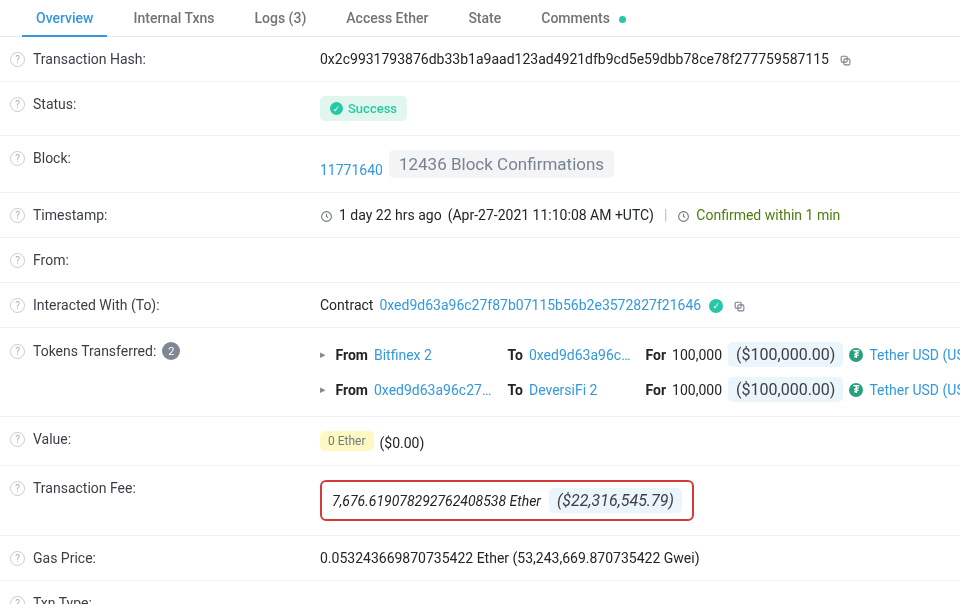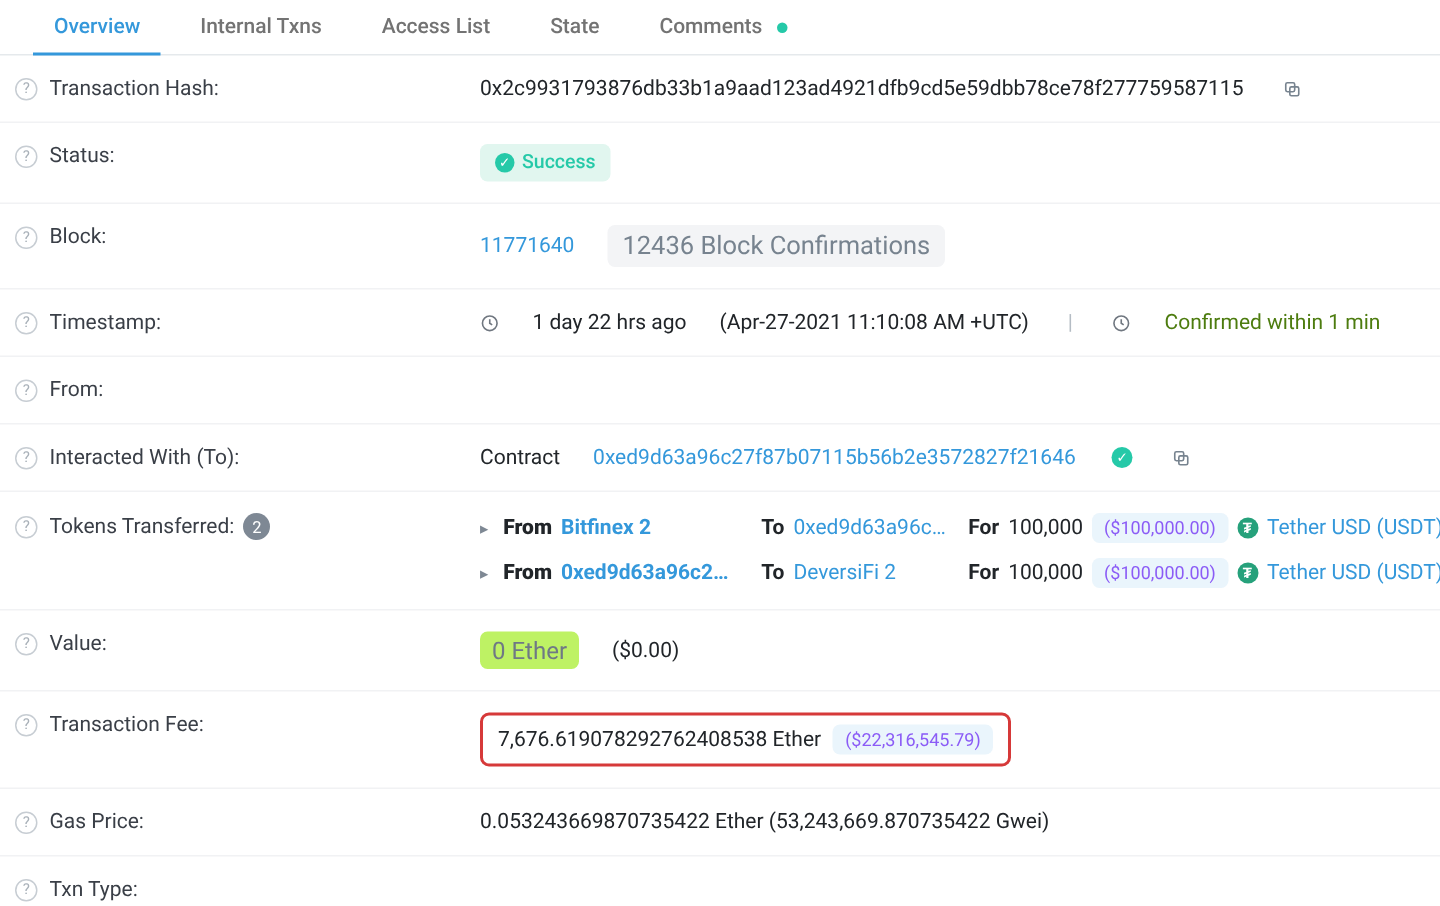--- a/index.html
+++ b/index.html
@@ -54,23 +54,23 @@
       display: flex;
       align-items: center;
       width: 310px;
       flex-shrink: 0;
       color: #3a3f47;
       font-size: 14px;
     }
     .row-value {
       flex: 1;
       display: flex;
-      align-items: center;
+      align-items: flex-end;
       flex-wrap: wrap;
-      gap: 22px;
+      gap: 6px;
       color: #212529;
     }
     .help-icon {
       display: inline-flex;
       align-items: center;
       justify-content: center;
       width: 15px; height: 15px;
       border: 1px solid #c7cdd3;
       border-radius: 50%;
       color: #a8b0b8;
@@ -119,32 +119,32 @@
     }
     .link { color: #3498db; cursor: pointer; }
     .chip-gray {
       background: #f3f4f6;
       color: #77838f;
       padding: 4px 10px;
       border-radius: 5px;
       font-size: 17px;
     }
     .pill-gray {
-      background: #bef264;
+      background: #fef9c3;
       color: #6f7985;
       padding: 3px 8px;
       border-radius: 5px;
-      font-size: 16px;
+      font-size: 12px;
     }
     .pill-blue {
       background: #eaf5fc;
-      color: #8b5cf6;
+      color: #404040;
       padding: 3px 8px;
       border-radius: 5px;
-      font-size: 12px;
+      font-size: 16px;
     }
     .muted { color: #4d7c0f; }
     .sep { color: #b4bcc4; margin: 0 4px; }
     .verified-badge {
       display: inline-flex;
       width: 14px; height: 14px;
       border-radius: 50%;
       background: #25c9a8;
       color: #fff;
       align-items: center;
@@ -155,21 +155,21 @@
     .clock-icon { color: #707780; }
     .clock-icon svg { width: 13px; height: 13px; display: block; }
     .caret { color: #7e8894; font-size: 11px; margin-right: 2px; }
     .transfer-row {
       display: flex;
       align-items: center;
       gap: 8px;
       white-space: nowrap;
       font-size: 14px;
     }
-    .transfer-col-from { width: 164px; display:flex; align-items:center; gap:6px;font-weight:bold;}
+    .transfer-col-from { width: 164px; display:flex; align-items:center; gap:6px;}
     .transfer-col-to { display:flex; align-items:center; gap:6px; width: 130px; }
     .transfer-col-for { display:flex; align-items:center; gap:6px; }
     .token-icon {
       display: inline-flex;
       width: 14px; height: 14px;
       border-radius: 50%;
       background: #26a17b;
       color: #fff;
       align-items: center;
       justify-content: center;
@@ -186,21 +186,22 @@
     }
     .transfers-stack { display:flex; flex-direction:column; gap:10px; }
     .truncate { max-width: 118px; overflow: hidden; text-overflow: ellipsis; white-space: nowrap; display:inline-block; vertical-align: bottom;}
   </style>
 </head>
 <body>
 
 <div class="tabs">
   <div class="tab active">Overview</div>
   <div class="tab">Internal Txns</div>
-  <div class="tab">Access List</div>
+  <div class="tab">Logs (3)</div>
+  <div class="tab">Access Ether</div>
   <div class="tab">State</div>
   <div class="tab">
     <span>Comments</span>
     <span class="dot"></span>
   </div>
 </div>
 
 <div class="rows">
 
   <div class="row">
@@ -350,21 +351,21 @@
       <span class="pill-gray">0 Ether</span>
       <span>($0.00)</span>
     </div>
   </div>
 
   <div class="row">
     <div class="row-label">
       <span class="help-icon">?</span>
       <span>Transaction Fee:</span>
     </div>
-    <div class="row-value" style="padding:0;">
+    <div class="row-value" style="padding:0;font-style:italic;">
       <span class="highlight-box">
         <span>7,676.619078292762408538 Ether</span>
         <span class="pill-blue">($22,316,545.79)</span>
       </span>
     </div>
   </div>
 
   <div class="row">
     <div class="row-label">
       <span class="help-icon">?</span>

